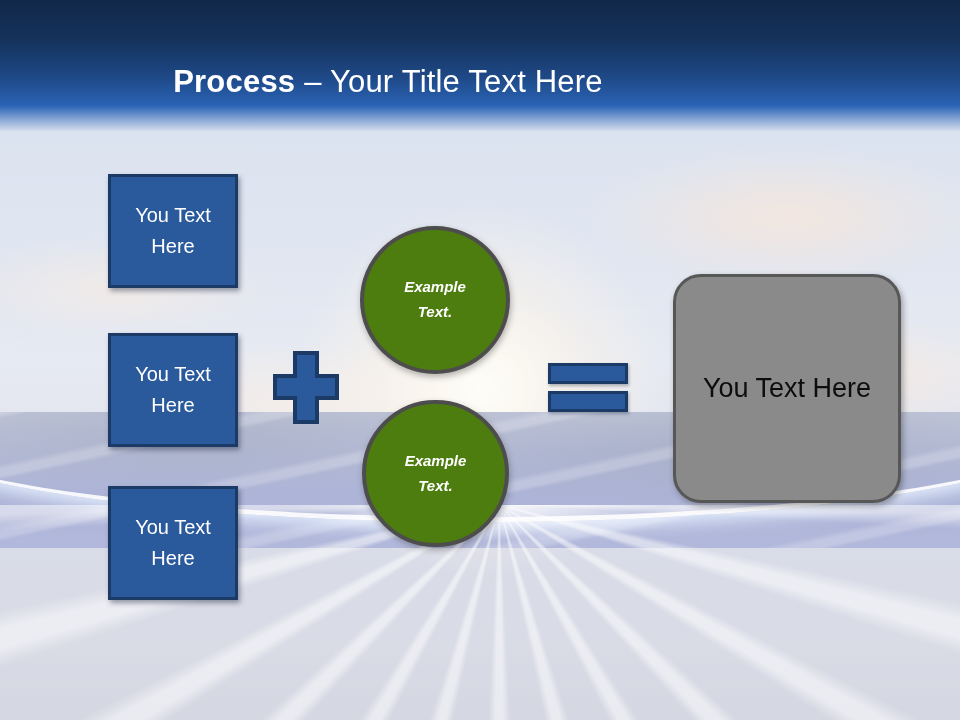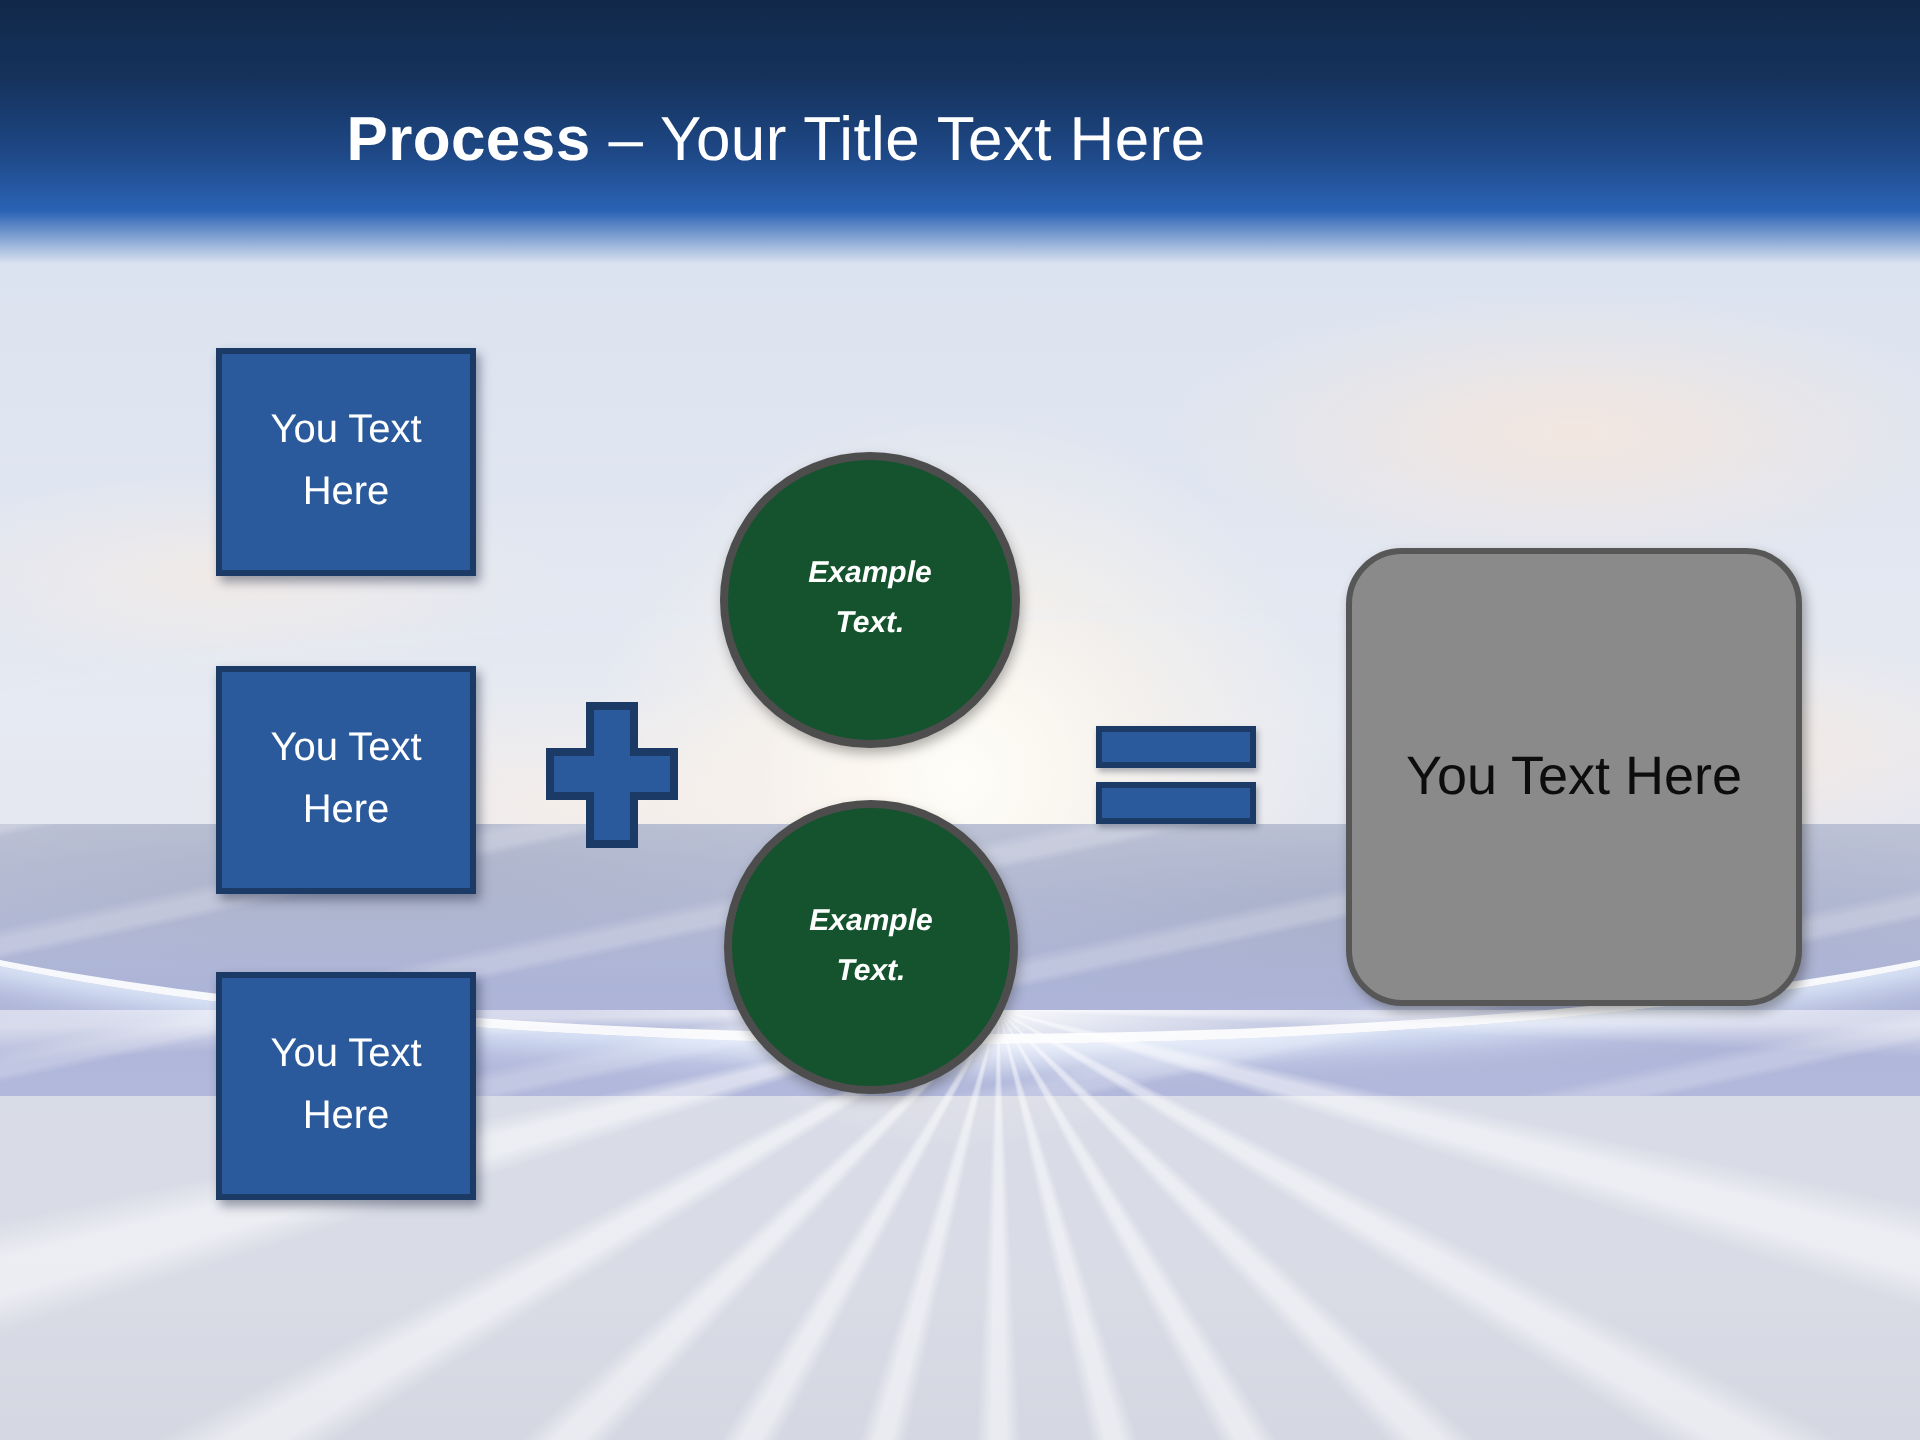--- a/index.html
+++ b/index.html
@@ -40,42 +40,42 @@
       repeating-conic-gradient(from 158deg at 52% 0%, rgba(255,255,255,0) 0deg 4deg, rgba(255,255,255,0.5) 6deg 8deg, rgba(255,255,255,0) 10deg 15deg);
   }
   .bg-wash { position:absolute; inset:0; background:rgba(255,255,255,0.34); }
 
   
   .header-band {
     position:absolute; left:0; top:0; width:960px; height:132px;
     background:linear-gradient(180deg, #112849 0%, #15325c 30%, #1e4886 58%, #2a63b5 80%, rgba(150,175,215,0) 100%);
   }
   .slide-title {
-    position:absolute; left:0; top:52px; width:776px;
+    position:absolute; left:0; top:64px; width:776px;
     text-align:center; color:#ffffff; font-size:31px; letter-spacing:0.2px;
   }
   .slide-title .emph { font-weight:700; }
   .slide-title .rest { font-weight:400; margin-left:9px; }
 
   
   .input-box {
     position:absolute; left:108px; width:130px; height:114px;
     background:#2b5a9c; border:3px solid #1c3a66;
     box-shadow:2px 3px 5px rgba(35,45,70,0.45);
     display:flex; align-items:center; justify-content:center; text-align:center;
     color:#ffffff; font-size:20px; line-height:1.55;
   }
   .input-box .label { width:100px; }
   .box-1 { top:174px; } .box-2 { top:333px; } .box-3 { top:486px; }
 
   .plus-wrap { position:absolute; left:273px; top:351px; width:66px; height:73px; }
 
   .example-circle {
     position:absolute; border-radius:50%;
-    background:#14532d; border:4px solid #4d4d4d;
+    background:#4d7c0f; border:4px solid #4d4d4d;
     box-shadow:1px 3px 6px rgba(40,40,40,0.35);
     display:flex; align-items:center; justify-content:center; text-align:center;
     color:#ffffff; font-size:15px; font-weight:700; font-style:italic; line-height:1.65;
   }
   .example-circle .label { width:88px; }
   .circle-1 { left:360px; top:226px; width:150px; height:148px; }
   .circle-2 { left:362px; top:400px; width:147px; height:147px; }
 
   .equals-wrap { position:absolute; left:548px; top:363px; width:80px; height:50px; }
   .equals-bar {

